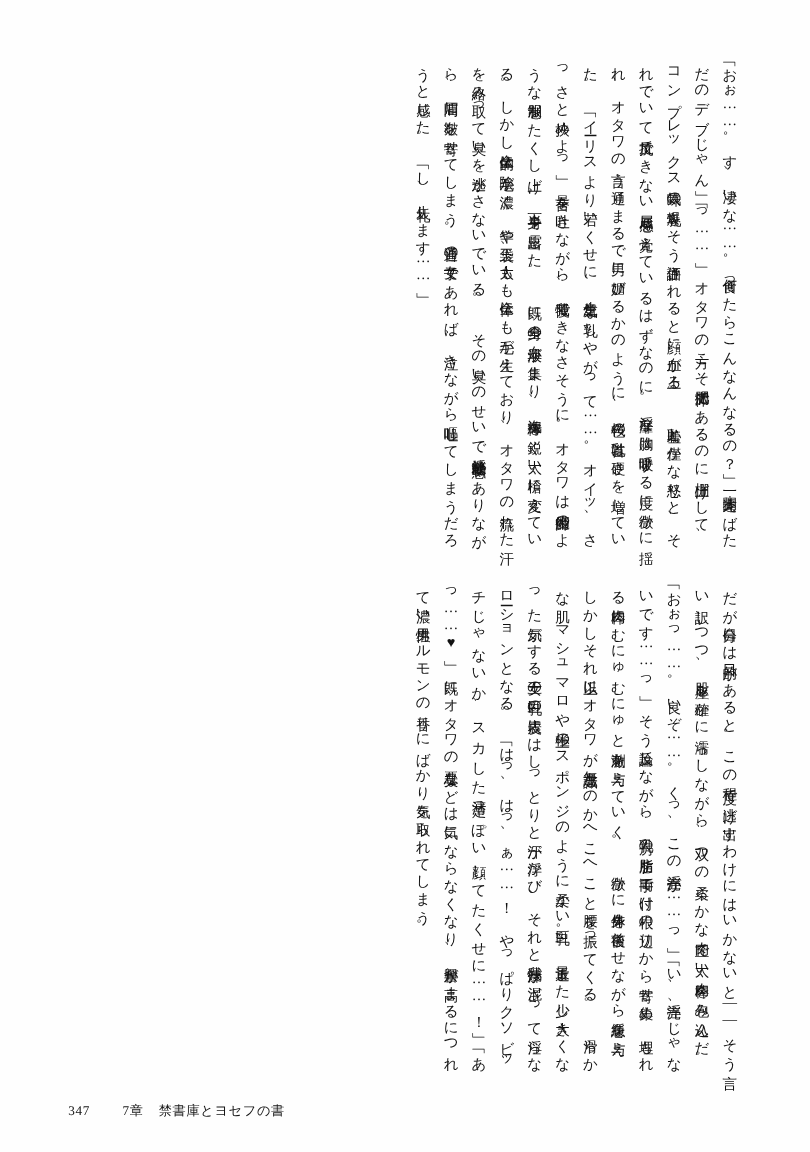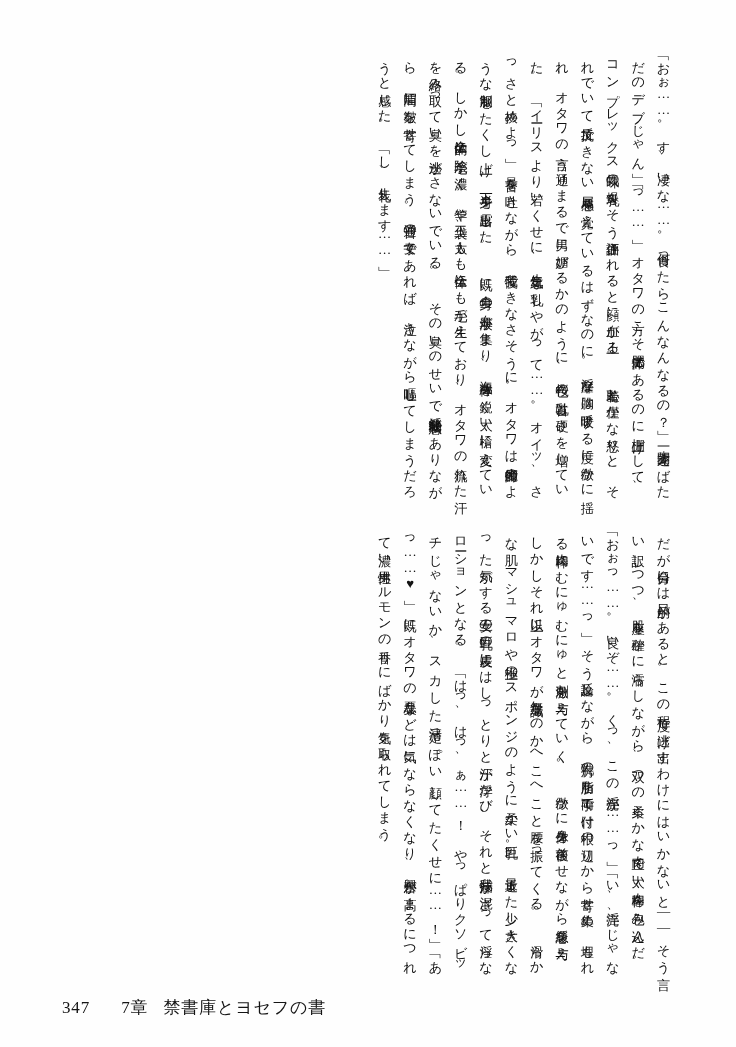--- a/index.html
+++ b/index.html
@@ -46,21 +46,21 @@
   #block-lower {
     top: 528px;
     right: 60px;
     height: 440px;
     width: 600px;
   }
   .footer {
     position: absolute;
     left: 62px;
     bottom: 28px;
-    font-size: 17px;
+    font-size: 12px;
     letter-spacing: 0.05em;
     color: #141414;
     font-family: "Liberation Serif", "DejaVu Serif", serif;
   }
   .footer .pg {
     margin-right: 26px;
   }
   .footer .chap {
     margin-right: 10px;
   }

